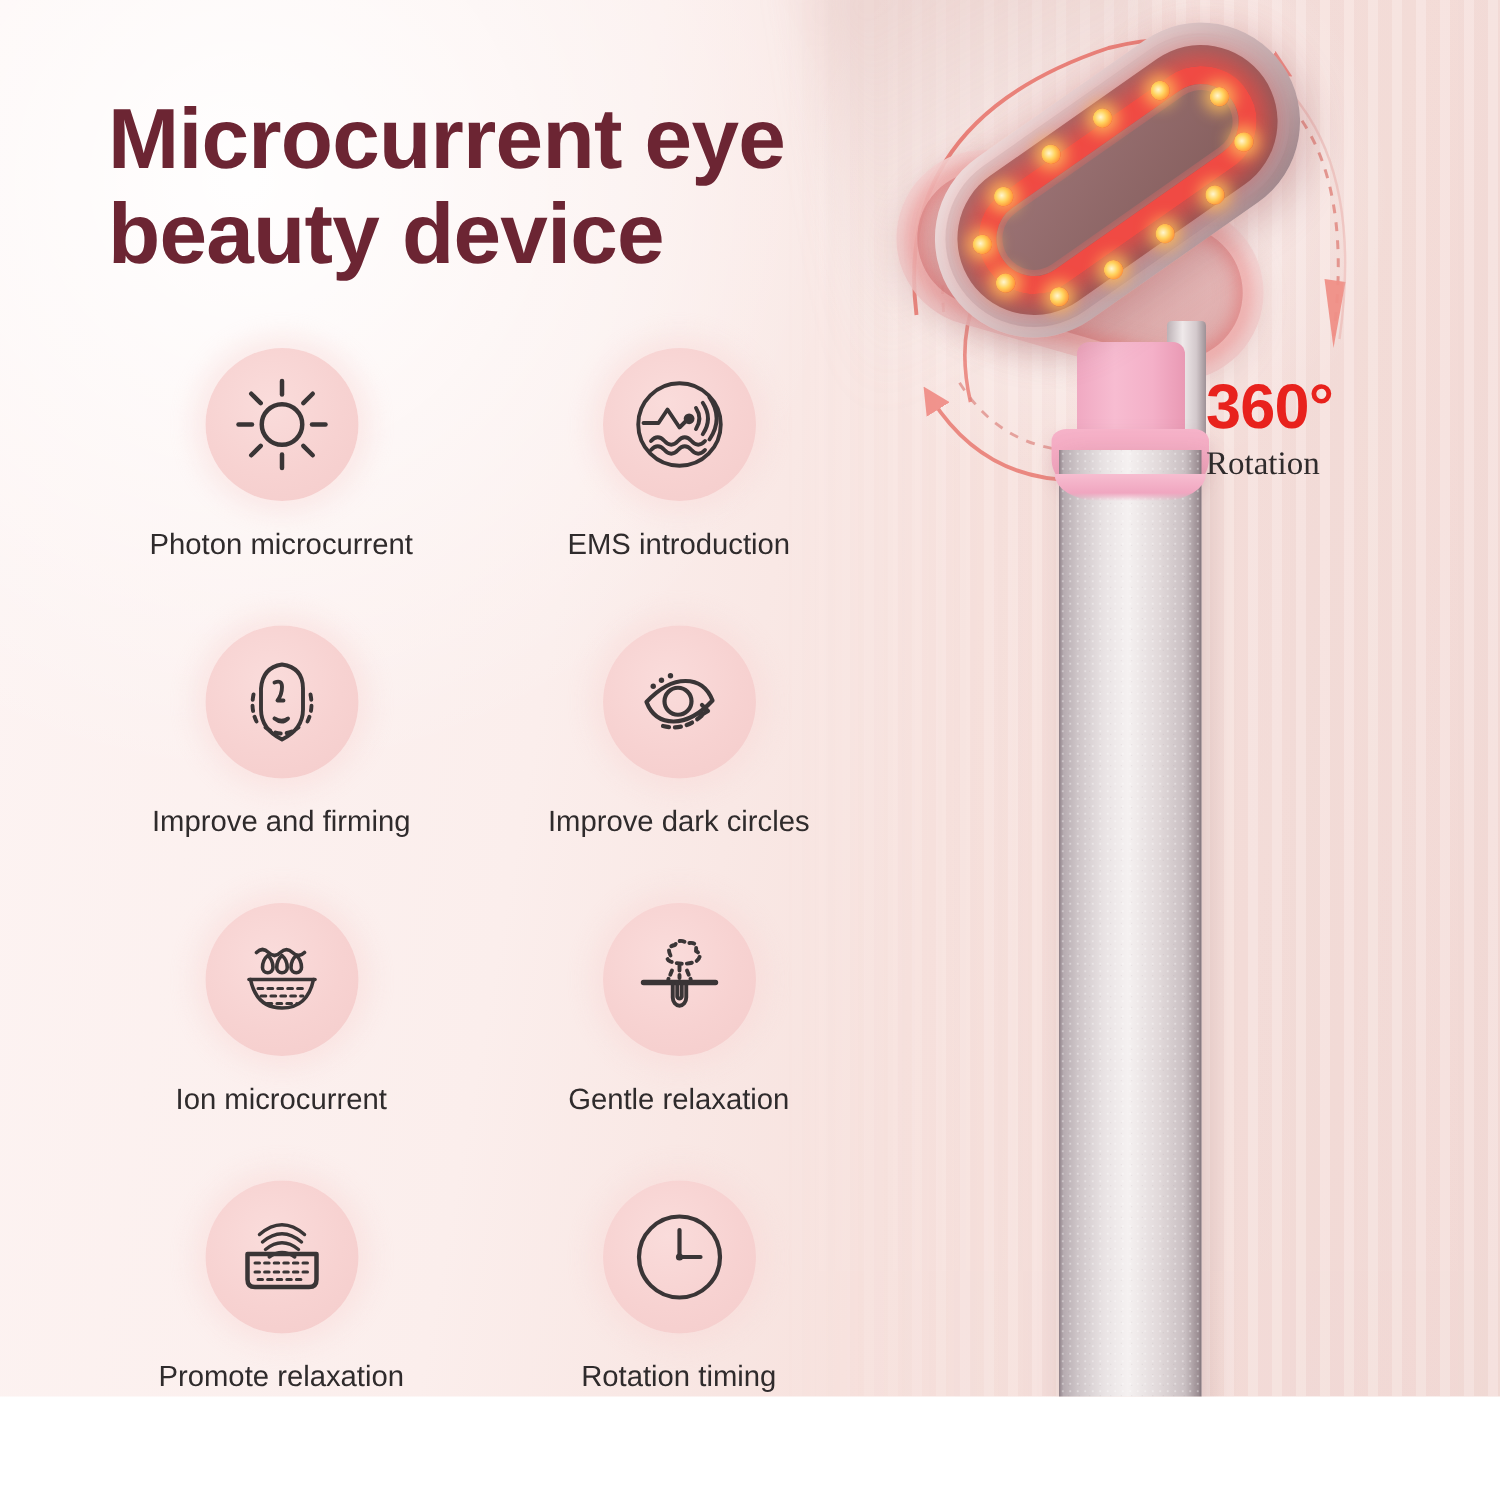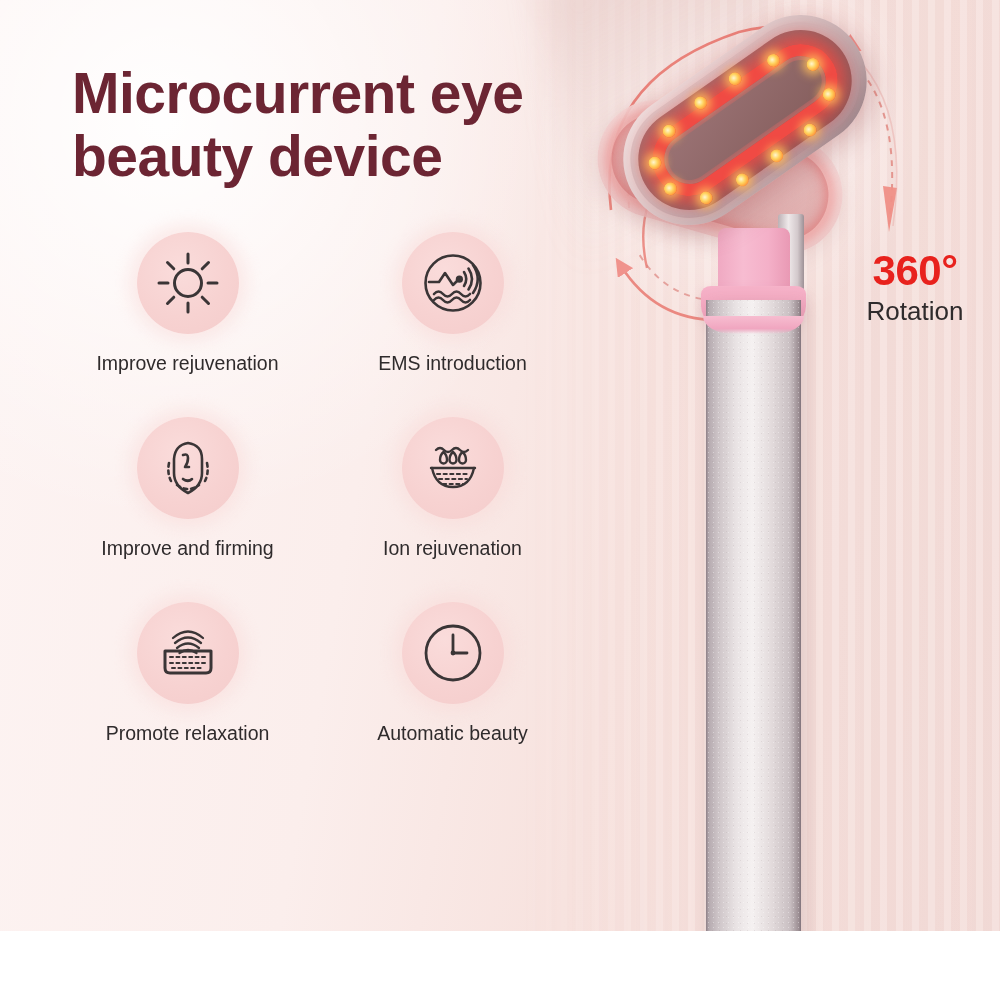--- a/index.html
+++ b/index.html
@@ -323,37 +323,37 @@
     left: -10px;
     top: 0px;
     width: 425px;
     height: 400px;
     overflow: visible;
   }
 
   
   .callout {
     position: absolute;
-    left: 840px;
+    left: 804px;
     top: 250px;
     width: 150px;
-    text-align: center;
   }
   .callout-value {
     font-size: 42px;
     font-weight: 700;
     color: #e8221d;
     line-height: 1;
     letter-spacing: -0.5px;
   }
   .callout-sub {
     margin-top: 6px;
-    font-size: 26px;
+    font-size: 22px;
     color: #2f2b2c;
     line-height: 1;
+    font-family: Liberation Serif, serif;
   }
 </style>
 </head>
 <body>
 
 <div id="page">
 
   <div class="bg-stripes"></div>
   <div class="bg-glow-left"></div>
   <div class="bg-glow-soft"></div>
@@ -377,21 +377,21 @@
             <line x1="31" y1="51" x2="31" y2="60"></line>
             <line x1="2" y1="31" x2="11" y2="31"></line>
             <line x1="51" y1="31" x2="60" y2="31"></line>
             <line x1="10.5" y1="10.5" x2="16.8" y2="16.8"></line>
             <line x1="45.2" y1="45.2" x2="51.5" y2="51.5"></line>
             <line x1="51.5" y1="10.5" x2="45.2" y2="16.8"></line>
             <line x1="16.8" y1="45.2" x2="10.5" y2="51.5"></line>
           </svg>
         </span>
       </div>
-      <div class="feature-label">Improve rejuvenation</div>
+      <div class="feature-label">Photon microcurrent</div>
     </div>
 
     <div class="feature">
       <div class="feature-disc">
         <span>
           <svg width="62" height="62" viewBox="0 0 62 62" fill="none" stroke="#3a3536" stroke-width="2.6" stroke-linecap="round" stroke-linejoin="round">
             <circle cx="31" cy="31" r="27.5"></circle>
             <path d="M7 30 L17 30 L23 21 L31 33 L37 27"></path>
             <circle cx="37.4" cy="27.2" r="3.6" fill="#3a3536" stroke="none"></circle>
             <path d="M42 20 q4.5 7 0 14"></path>
@@ -414,42 +414,74 @@
             <path d="M26 42 q5 3 9 0 q-4 4 -9 0"></path>
             <path d="M12 26 q-2 10 2 18" stroke-dasharray="3.5 4"></path>
             <path d="M50 26 q2 10 -2 18" stroke-dasharray="3.5 4"></path>
             <path d="M20 48 q11 8 22 0" stroke-dasharray="3.5 4"></path>
           </svg>
         </span>
       </div>
       <div class="feature-label">Improve and firming</div>
     </div>
 
+    <div class="feature">
+      <div class="feature-disc">
+        <span>
+          <svg width="62" height="62" viewBox="0 0 62 62" fill="none" stroke="#3a3536" stroke-width="2.8" stroke-linecap="round" stroke-linejoin="round">
+            <path d="M9 31 q13 -14 26 -14 q13 0 18 13 q-13 14 -26 14 q-13 0 -18 -13 z"></path>
+            <circle cx="30" cy="30.5" r="9"></circle>
+            <circle cx="13.5" cy="20.5" r="1.8" fill="#3a3536" stroke="none"></circle>
+            <circle cx="19" cy="16.5" r="1.8" fill="#3a3536" stroke="none"></circle>
+            <circle cx="25" cy="13.5" r="1.8" fill="#3a3536" stroke="none"></circle>
+            <path d="M20 47 q16 4 29 -10" stroke-dasharray="4 4"></path>
+            <path d="M46 33 l4 4 l-5 3"></path>
+          </svg>
+        </span>
+      </div>
+      <div class="feature-label">Improve dark circles</div>
+    </div>
 
     <div class="feature">
       <div class="feature-disc">
         <span>
           <svg width="62" height="62" viewBox="0 0 62 62" fill="none" stroke="#3a3536" stroke-width="2.4" stroke-linecap="round" stroke-linejoin="round">
             <path d="M14 13 q4 -4 8 0 t8 0 t8 0 t8 0"></path>
             <path d="M18 23 q0 -5 3.5 -8 q3.5 3 3.5 8 a3.5 3.5 0 0 1 -7 0 z"></path>
             <path d="M27.5 23 q0 -5 3.5 -8 q3.5 3 3.5 8 a3.5 3.5 0 0 1 -7 0 z"></path>
             <path d="M37 23 q0 -5 3.5 -8 q3.5 3 3.5 8 a3.5 3.5 0 0 1 -7 0 z"></path>
             <path d="M9 31 L53 31"></path>
             <path d="M10 31 q4 19 21 19 q17 0 21 -19"></path>
             <g stroke-dasharray="3.2 3.4" stroke-width="2">
               <line x1="15" y1="37" x2="47" y2="37"></line>
               <line x1="17" y1="42" x2="45" y2="42"></line>
               <line x1="21" y1="47" x2="41" y2="47"></line>
             </g>
           </svg>
         </span>
       </div>
-      <div class="feature-label">Ion rejuvenation</div>
-    </div>
-
+      <div class="feature-label">Ion microcurrent</div>
+    </div>
+
+    <div class="feature">
+      <div class="feature-disc">
+        <span>
+          <svg width="62" height="62" viewBox="0 0 62 62" fill="none" stroke="#3a3536" stroke-width="2.6" stroke-linecap="round" stroke-linejoin="round">
+            <path d="M25 15 q-3 -6 3 -7 q3 -5 8 -1 q7 -2 6 5 q5 3 0 7 q-8 3 -17 0 q-4 -2 0 -4 z" stroke-dasharray="3.4 3.4"></path>
+            <path d="M31 22 L31 30" stroke-dasharray="3 3"></path>
+            <path d="M26 25 L23.5 31" stroke-dasharray="3 3"></path>
+            <path d="M36 25 L38.5 31" stroke-dasharray="3 3"></path>
+            <line x1="7" y1="33" x2="55" y2="33" stroke-width="3.6"></line>
+            <path d="M26.5 33 l0 10 a4.5 5.5 0 0 0 9 0 l0 -10"></path>
+            <path d="M29.5 33 l0 9.5 a1.7 2.2 0 0 0 3 0 l0 -9.5"></path>
+          </svg>
+        </span>
+      </div>
+      <div class="feature-label">Gentle relaxation</div>
+    </div>
 
     <div class="feature">
       <div class="feature-disc">
         <span>
           <svg width="62" height="62" viewBox="0 0 62 62" fill="none" stroke="#3a3536" stroke-width="2.3" stroke-linecap="round" stroke-linejoin="round">
             <path d="M20 26 q11 -9 22 0"></path>
             <path d="M18 21 q13 -11 26 0"></path>
             <path d="M16 16 q15 -13 30 0"></path>
             <path d="M22.5 31 q8.5 -6 17 0"></path>
             <path d="M8 29 L54 29 L54 46 q0 5 -5 5 L13 51 q-5 0 -5 -5 z" stroke-width="3"></path>
@@ -468,21 +500,21 @@
       <div class="feature-disc">
         <span>
           <svg width="62" height="62" viewBox="0 0 62 62" fill="none" stroke="#3a3536" stroke-width="2.8" stroke-linecap="round">
             <circle cx="31" cy="31" r="27"></circle>
             <line x1="31" y1="31" x2="31" y2="13"></line>
             <line x1="31" y1="31" x2="45" y2="31"></line>
             <circle cx="31" cy="31" r="2.4" fill="#3a3536" stroke="none"></circle>
           </svg>
         </span>
       </div>
-      <div class="feature-label">Automatic beauty</div>
+      <div class="feature-label">Rotation timing</div>
     </div>
 
   </div>
 
   <div class="device-stage">
 
     <svg class="rotation-svg" viewBox="0 0 425 400">
       <defs>
         <marker id="arrowSalmon" markerWidth="7" markerHeight="7" refX="3.2" refY="3.5" orient="auto">
           <path d="M0,0 L7,3.5 L0,7 z" fill="#ef7f78"></path>

